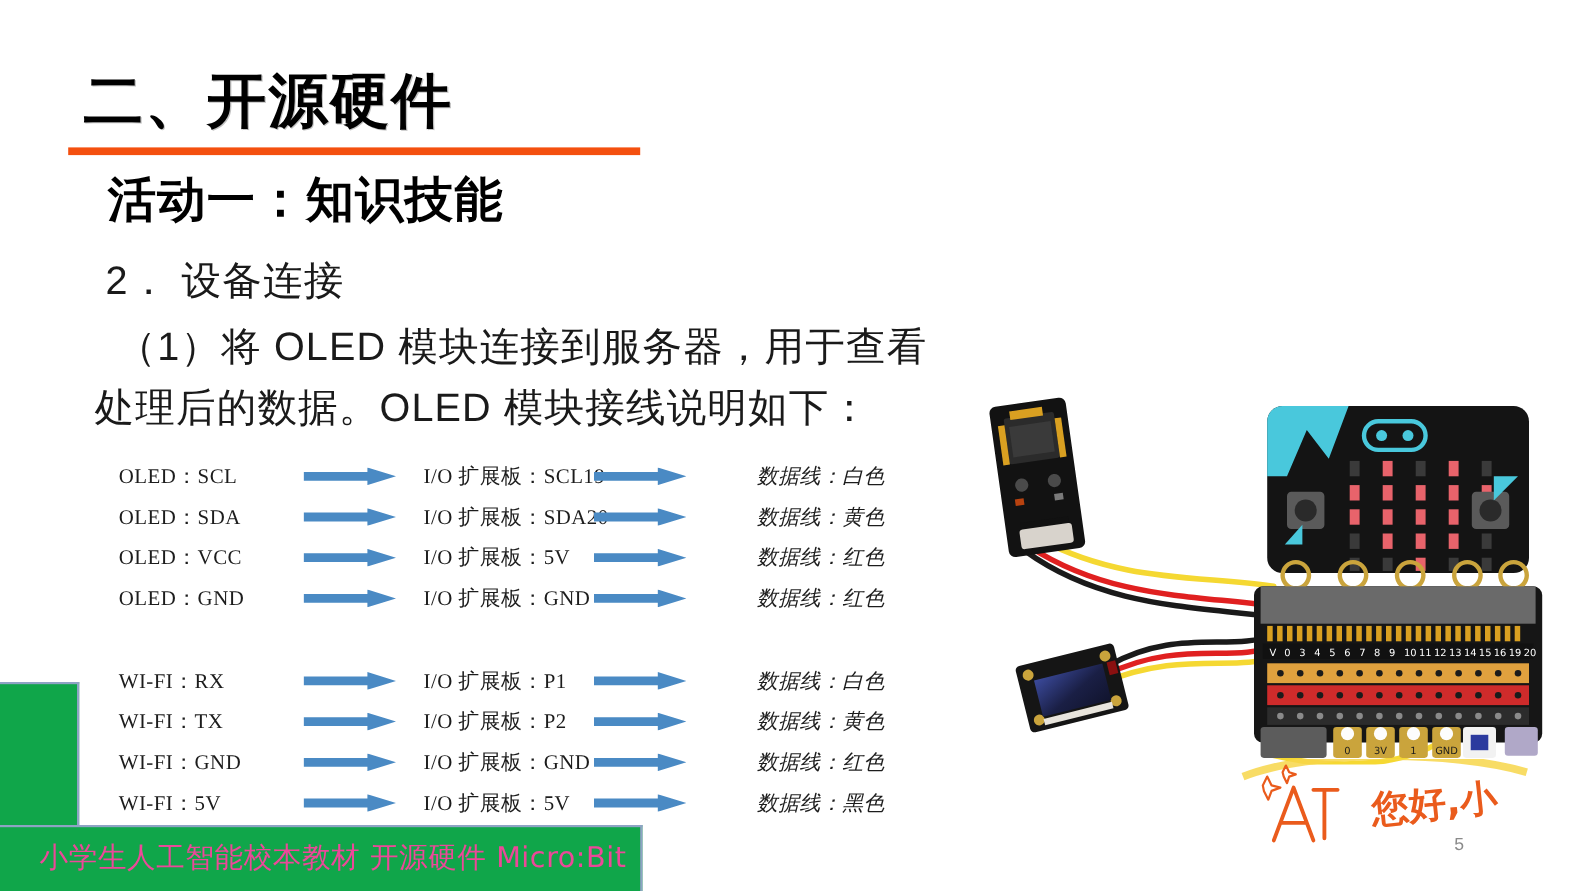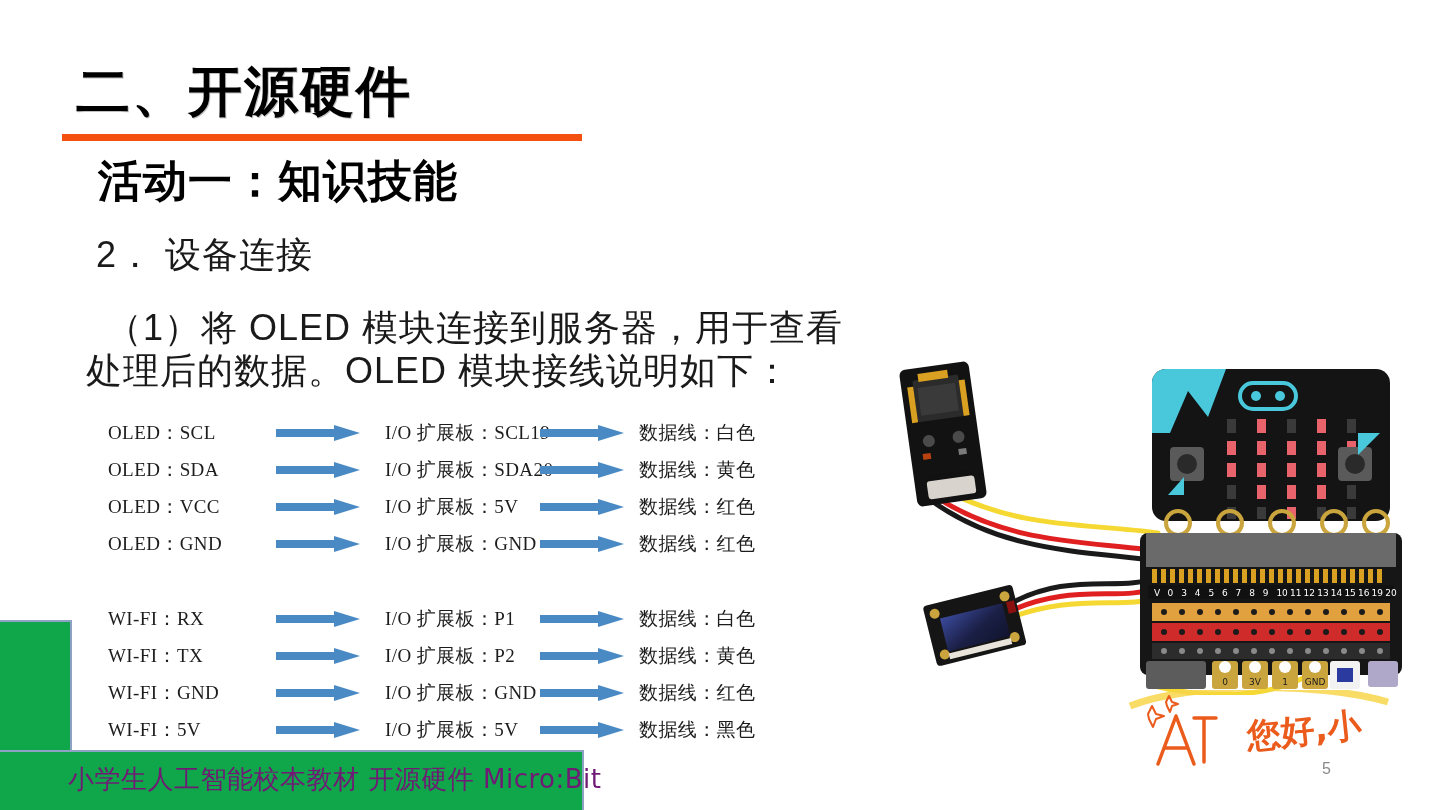--- a/index.html
+++ b/index.html
@@ -53,21 +53,21 @@
   }
   .body-line {
     position: absolute;
     font-family: Liberation Sans, sans-serif;
     font-size: 36px;
     color: #1a1a1a;
     white-space: nowrap;
     letter-spacing: 1px;
   }
   .line-step  { left: 96px;  top: 231px; }
-  .line-p1    { left: 106px; top: 304px; }
+  .line-p1    { left: 106px; top: 291px; }
   .line-p2    { left: 86px;  top: 347px; text-align: center; }
 
   
   #wiring {
     position: absolute;
     left: 100px;
     top: 405px;
     width: 730px;
     height: 340px;
   }
@@ -81,21 +81,21 @@
     position: absolute;
     font-family: "Liberation Serif", "DejaVu Serif", serif;
     font-size: 19px;
     color: #1c1c1c;
     white-space: nowrap;
     top: 3px;
     letter-spacing: .4px;
   }
   .c1 { left: 8px; text-align: center; }
   .c2 { left: 285px; }
-  .c3 { left: 539px; }
+  .c3 { left: 588px; font-style: italic; }
   .arrow {
     position: absolute;
     top: 8px;
     width: 84px;
     height: 16px;
   }
   .a1 { left: 176px; }
   .a2 { left: 440px; }
   .note-row .cell { font-size: 19px; }
 
@@ -121,24 +121,23 @@
     border-right: 2px solid #8EA3C4;
     border-top: 2px solid #8EA3C4;
     box-sizing: border-box;
   }
   .footer-text {
     position: absolute;
     left: 36px;
     top: 762px;
     font-family: "DejaVu Sans", "Liberation Sans", sans-serif;
     font-size: 26px;
-    color: #701a75;
+    color: #ec4899;
     white-space: nowrap;
     letter-spacing: .5px;
-    margin-left: 32px;
   }
   .page-num {
     position: absolute;
     left: 1322px;
     top: 760px;
     font-family: "Liberation Sans", "DejaVu Sans", sans-serif;
     font-size: 16px;
     color: #8a8a8a;
   }
 

